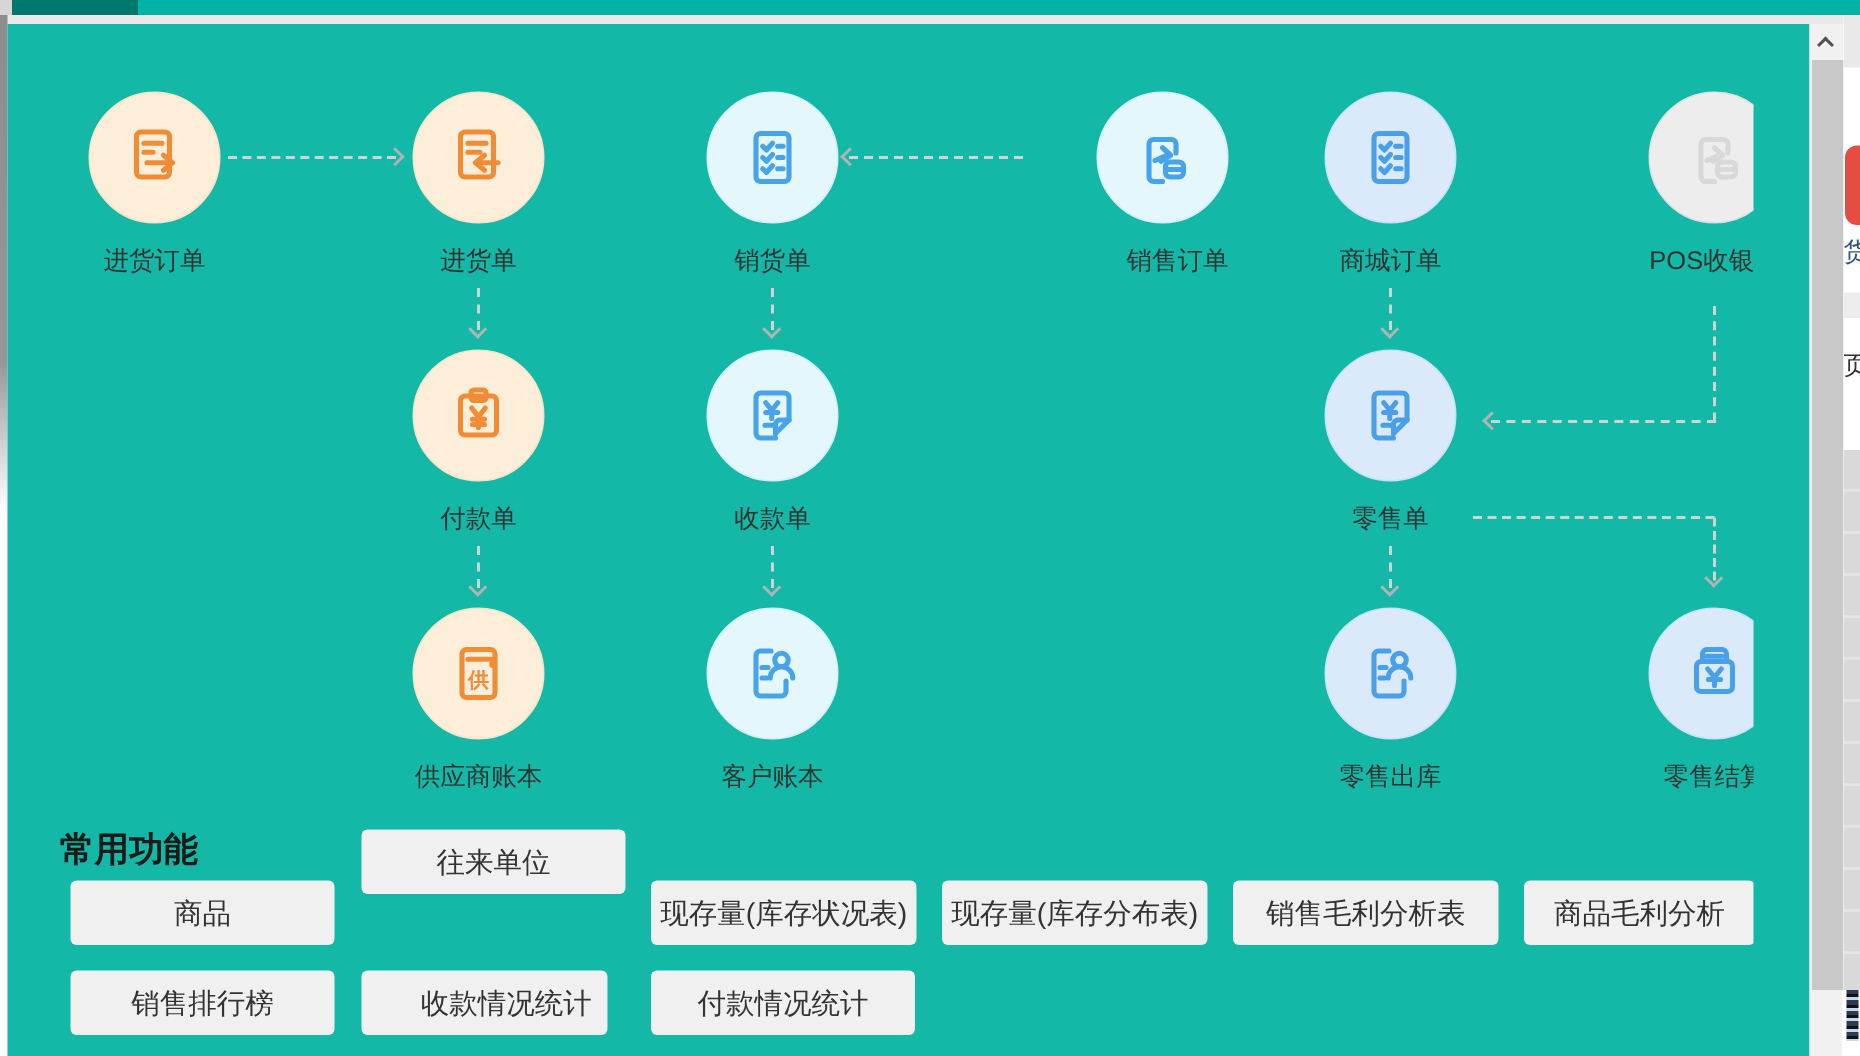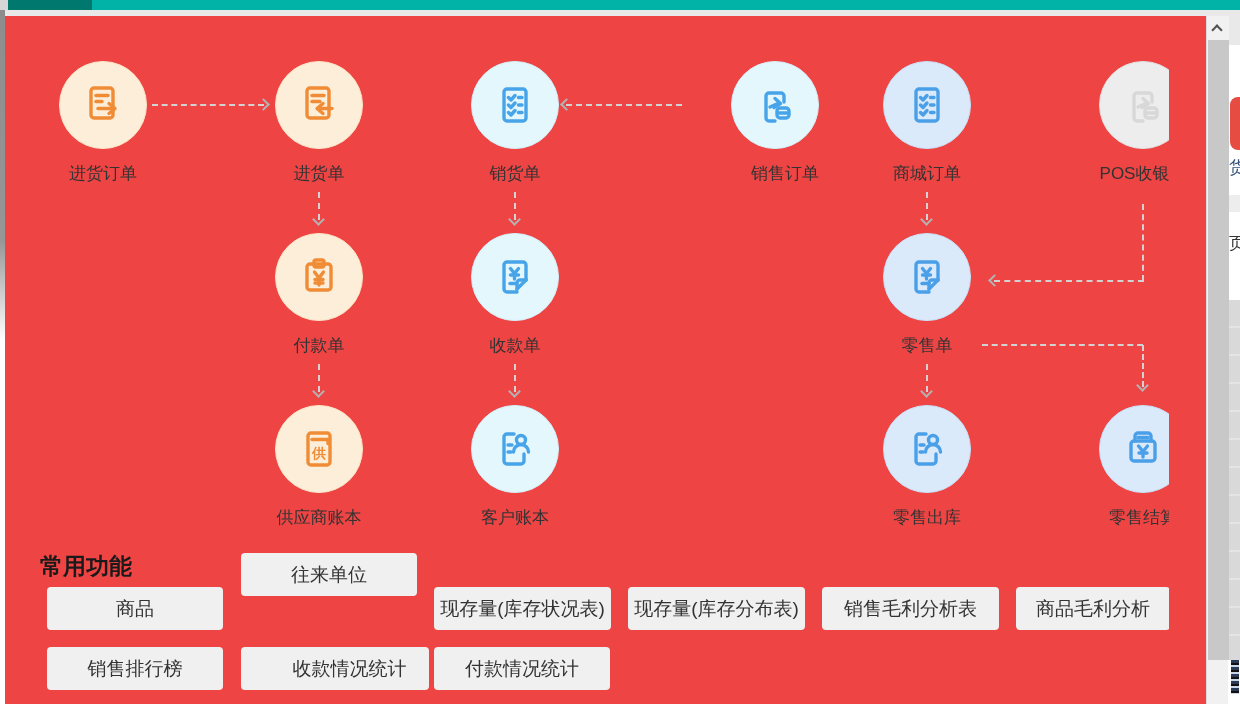--- a/index.html
+++ b/index.html
@@ -14,21 +14,21 @@
   .topbar { position:absolute; left:0; top:0; width:1240px; height:10px; background:#00b3a6; }
   .topbar-corner { position:absolute; left:0; top:0; width:8px; height:10px; background:#d6d6d6; }
   .topbar-dark { position:absolute; left:8px; top:0; width:84px; height:10px; background:#00786d; }
   .under-strip { position:absolute; left:0; top:10px; width:1240px; height:6px; background:#e9e9e9; }
 
   
   .left-shadow { position:absolute; left:0; top:10px; width:5px; height:330px;
     background:linear-gradient(to bottom,#8d8d8d 0%,#969696 70%,rgba(150,150,150,0) 100%); }
 
   
-  .modal { position:absolute; left:5px; top:16px; width:1201px; height:688px; background:#ef4444; }
+  .modal { position:absolute; left:5px; top:16px; width:1201px; height:688px; background:#14b8a6; }
   .content { position:absolute; left:-5px; top:-16px; width:1169px; height:704px; overflow:hidden; }
 
   
   .node { position:absolute; width:176px; display:flex; flex-direction:column; align-items:center; cursor:pointer; }
   .circle { width:88px; height:88px; border-radius:50%; display:flex; align-items:center; justify-content:center; }
   .node .label { margin-top:13px; font-size:17px; color:#333; white-space:nowrap; }
   .theme-orange { color:#ef8c35; }
   .theme-orange .circle { background:#fdeeda; border:1px solid #fae3c6; }
   .theme-cyan { color:#47a4e9; }
   .theme-cyan .circle { background:#e4f7fd; border:1px solid #d4f0fa; }
@@ -300,21 +300,21 @@
       <div class="sec-title">常用功能</div>
 
       <button class="fbtn" style="left:47px;  top:587px; width:176px;">商品</button>
       <button class="fbtn" style="left:241px; top:553px; width:176px;">往来单位</button>
       <button class="fbtn" style="left:434px; top:587px; width:177px;">现存量(库存状况表)</button>
       <button class="fbtn" style="left:628px; top:587px; width:177px;">现存量(库存分布表)</button>
       <button class="fbtn" style="left:822px; top:587px; width:177px;">销售毛利分析表</button>
       <button class="fbtn" style="left:1016px; top:587px; width:154px;">商品毛利分析</button>
 
       <button class="fbtn" style="left:47px;  top:647px; width:176px;">销售排行榜</button>
-      <button class="fbtn" style="left:241px; top:647px; width:188px;padding-left:29px;">收款情况统计</button>
+      <button class="fbtn" style="left:241px; top:647px; width:164px;padding-left:29px;">收款情况统计</button>
       <button class="fbtn" style="left:434px; top:647px; width:176px;">付款情况统计</button>
     </div>
   </div>
 
   <div class="scrollbar">
     <div class="sb-up">
       <span class="chev"></span>
     </div>
     <div class="sb-thumb"></div>
   </div>

